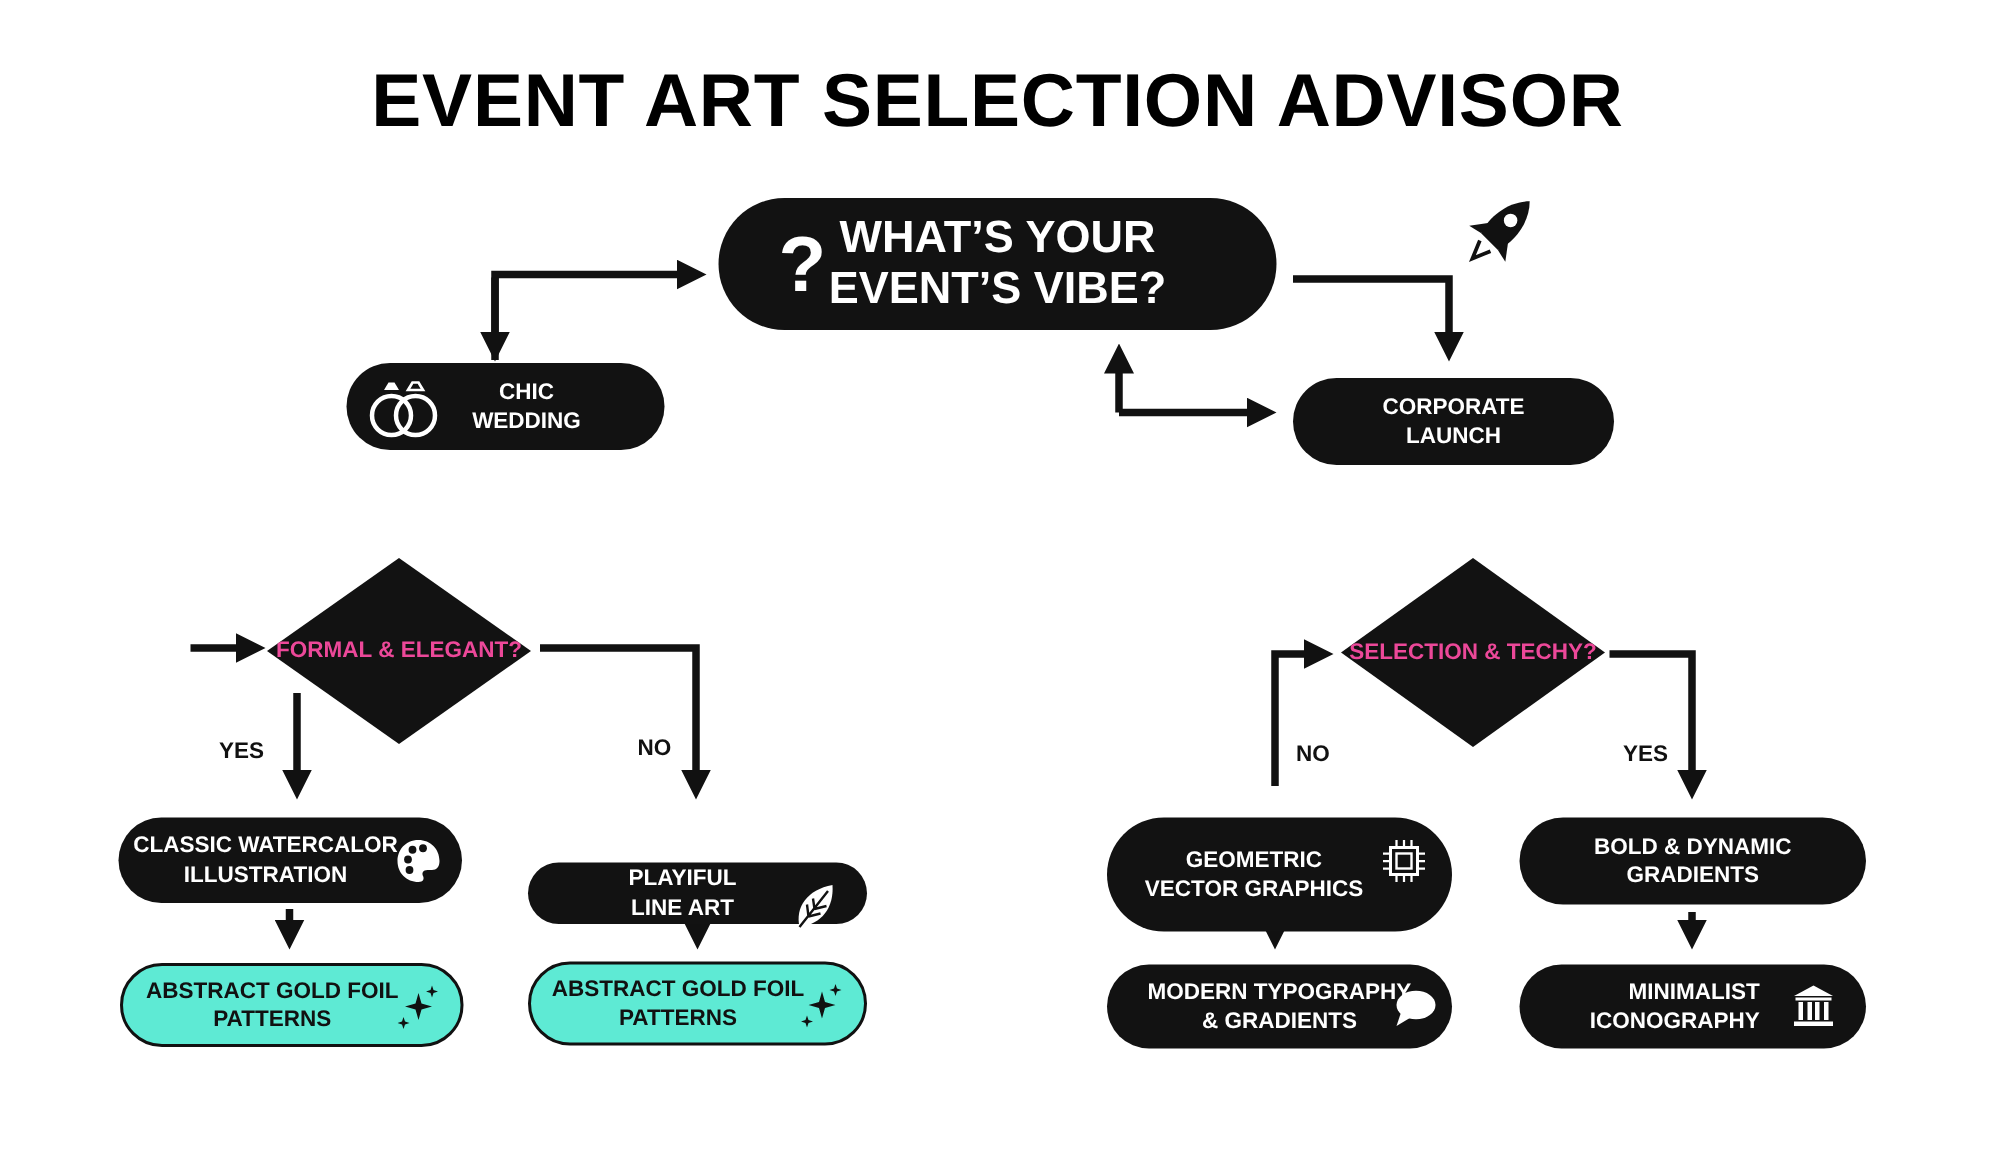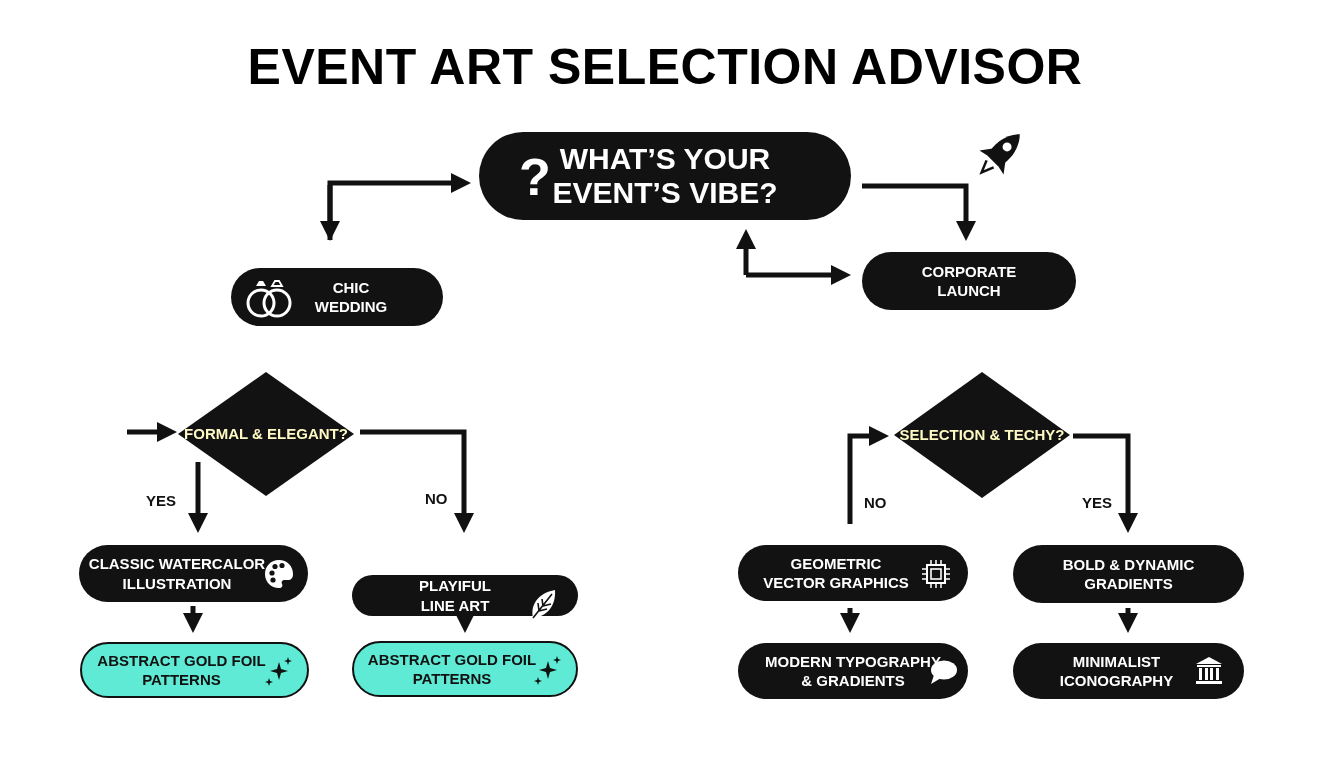--- a/index.html
+++ b/index.html
@@ -18,21 +18,21 @@
       font-weight: 700; text-align: center; line-height: 1.3;
       box-sizing: border-box;
     }
     .pill.outline { background: #5eead4; color: #111; border: 2px solid #111; }
     .pill .lbl { display: block; }
     .pill .ico { position: absolute; display: flex; align-items: center; justify-content: center; }
     .diamond {
       position: absolute; background: #121212;
       clip-path: polygon(50% 0, 100% 50%, 50% 100%, 0 50%);
       display: flex; align-items: center; justify-content: center;
-      color: #fef9c3; font-weight: 700; text-align: center; font-size: 15px; line-height: 1.5;
+      color: #ec4899; font-weight: 700; text-align: center; font-size: 15px; line-height: 1.5;
     }
     .edge-label { position: absolute; font-size: 15px; font-weight: 700; color: #111; }
     .q { font-size: 30px; line-height: 1.15; }
     .sm { font-size: 15px; }
   </style>
 </head>
 <body>
 
 <div class="title">EVENT ART SELECTION ADVISOR</div>
 
@@ -77,21 +77,21 @@
 <svg style="position:absolute;left:968px;top:124px;" width="64" height="60" viewBox="0 0 64 60">
   <g transform="rotate(45 32 30)">
     <path d="M32 2 C42 12 44 28 40 40 L24 40 C20 28 22 12 32 2 Z" fill="#111"></path>
     <circle cx="32" cy="20" r="4.5" fill="#fff"></circle>
     <path d="M24 30 L15 42 L24 40 Z" fill="#111"></path>
     <path d="M40 30 L49 42 L40 40 Z" fill="#111"></path>
     <path d="M27 44 L32 56 L37 44" fill="none" stroke="#111" stroke-width="2.5"></path>
   </g>
 </svg>
 
-<div class="pill sm" style="left:231px;top:268px;width:212px;height:58px;">
+<div class="pill sm" style="left:231px;top:242px;width:212px;height:58px;">
   <span class="ico" style="left:10px;top:6px;">
     <svg width="54" height="46" viewBox="0 0 54 46">
       <circle cx="20" cy="29" r="13" fill="none" stroke="#fff" stroke-width="3"></circle>
       <circle cx="36" cy="29" r="13" fill="none" stroke="#fff" stroke-width="3"></circle>
       <path d="M15 12 L25 12 L22 7 L18 7 Z" fill="#fff"></path>
       <path d="M31 12 L41 12 L38 7 L34 7 Z" fill="none" stroke="#fff" stroke-width="1.8"></path>
     </svg>
   </span>
   <span style="margin-left:28px;">
     <span class="lbl">CHIC</span>
@@ -174,21 +174,21 @@
   </span>
   <span class="ico" style="right:14px;top:12px;">
     <svg width="28" height="30" viewBox="0 0 28 30">
       <path d="M14 6 L16 13 L23 15 L16 17 L14 24 L12 17 L5 15 L12 13 Z" fill="#111"></path>
       <path d="M23 1 L24 4 L27 5 L24 6 L23 9 L22 6 L19 5 L22 4 Z" fill="#111"></path>
       <path d="M4 22 L5 25 L8 26 L5 27 L4 30 L3 27 L0 26 L3 25 Z" fill="#111"></path>
     </svg>
   </span>
 </div>
 
-<div class="pill sm" style="left:738px;top:545px;width:230px;height:56px;">
+<div class="pill sm" style="left:738px;top:545px;width:230px;height:76px;">
   <span style="margin-right:34px;">
     <span class="lbl">GEOMETRIC</span>
     <span class="lbl">VECTOR GRAPHICS</span>
   </span>
   <span class="ico" style="right:16px;top:13px;">
     <svg width="32" height="32" viewBox="0 0 32 32">
       <rect x="7" y="7" width="18" height="18" fill="none" stroke="#fff" stroke-width="2"></rect>
       <rect x="11" y="11" width="10" height="10" fill="none" stroke="#fff" stroke-width="1.6"></rect>
       <g stroke="#fff" stroke-width="1.5">
         <path d="M11 2 V6 M16 2 V6 M21 2 V6 M11 26 V30 M16 26 V30 M21 26 V30 M2 11 H6 M2 16 H6 M2 21 H6 M26 11 H30 M26 16 H30 M26 21 H30"></path>
@@ -211,21 +211,21 @@
   </span>
   <span class="ico" style="right:10px;top:16px;">
     <svg width="30" height="26" viewBox="0 0 30 26">
       <ellipse cx="16" cy="11" rx="13" ry="9.5" fill="#fff"></ellipse>
       <path d="M6 16 L3 25 L13 19 Z" fill="#fff"></path>
     </svg>
   </span>
 </div>
 
 <div class="pill sm" style="left:1013px;top:643px;width:231px;height:56px;">
-  <span style="margin-right:24px;">
+  <span style="margin-right:24px;text-align:right;">
     <span class="lbl">MINIMALIST</span>
     <span class="lbl">ICONOGRAPHY</span>
   </span>
   <span class="ico" style="right:20px;top:13px;">
     <svg width="30" height="30" viewBox="0 0 30 30">
       <path d="M15 1 L28 8 L2 8 Z" fill="#fff"></path>
       <rect x="3" y="9" width="24" height="2" fill="#fff"></rect>
       <rect x="5" y="12" width="3" height="12" fill="#fff"></rect>
       <rect x="11" y="12" width="3" height="12" fill="#fff"></rect>
       <rect x="16" y="12" width="3" height="12" fill="#fff"></rect>

